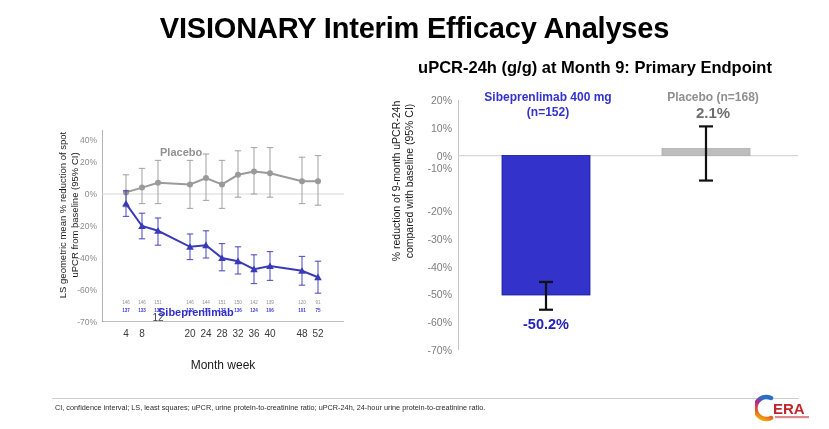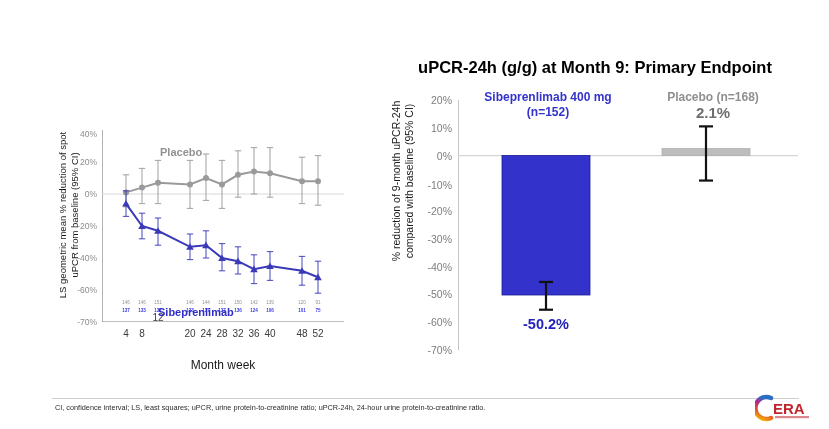--- a/index.html
+++ b/index.html
@@ -179,20 +179,21 @@
     position: absolute;
     right: 8px; top: 392px;
     width: 66px; height: 32px;
   }
 </style>
 </head>
 <body>
 
 <div id="slide">
 
+  <div id="slide-title">VISIONARY Interim Efficacy Analyses</div>
 
   <div id="left-panel">
 
 
     <div id="left-ylabel">LS geometric mean % reduction of spot uPCR from baseline (95% CI)</div>
 
     <div id="left-plot">
       <svg id="left-axis-svg" width="242" height="192">
           <line x1="0" y1="0" x2="0" y2="192" stroke="#808080" stroke-width="1.2"></line>
           <line x1="0" y1="192" x2="242" y2="192" stroke="#808080" stroke-width="1.2"></line>
@@ -308,21 +309,21 @@
           <polygon points="88,113.2 84.2,119.8 91.8,119.8" fill="#3a3ab8"></polygon>
           <polygon points="104,111.6 100.2,118.19999999999999 107.8,118.19999999999999" fill="#3a3ab8"></polygon>
           <polygon points="120,124.4 116.2,131 123.8,131" fill="#3a3ab8"></polygon>
           <polygon points="136,127.6 132.2,134.2 139.8,134.2" fill="#3a3ab8"></polygon>
           <polygon points="152,135.6 148.2,142.2 155.8,142.2" fill="#3a3ab8"></polygon>
           <polygon points="168,132.4 164.2,139 171.8,139" fill="#3a3ab8"></polygon>
           <polygon points="200,137.20000000000002 196.2,143.8 203.8,143.8" fill="#3a3ab8"></polygon>
           <polygon points="216,143.6 212.2,150.2 219.8,150.2" fill="#3a3ab8"></polygon>
         </svg>
       <div id="left-yticks">
-          <div class="ytick-label-left" style="top: 4px; text-align: center;">40%</div>
+          <div class="ytick-label-left" style="top: 10px; text-align: center;">40%</div>
           <div class="ytick-label-left" style="top: 32px;">20%</div>
           <div class="ytick-label-left" style="top: 64px;">0%</div>
           <div class="ytick-label-left" style="top: 96px;">-20%</div>
           <div class="ytick-label-left" style="top: 128px;">-40%</div>
           <div class="ytick-label-left" style="top: 160px;">-60%</div>
           <div class="ytick-label-left" style="top: 192px;">-70%</div>
         </div>
       <div id="left-xticks">
           <div class="xtick-label-left" style="left: 24px; top: 198px;">4</div>
           <div class="xtick-label-left" style="left: 40px; top: 198px;">8</div>
@@ -406,21 +407,21 @@
           <line x1="81" y1="209.72222222222223" x2="95" y2="209.72222222222223" stroke="#111111" stroke-width="2.2"></line>
           <rect x="204" y="48.55555555555554" width="88" height="7" fill="#bdbdbd" stroke="#b0b0b0" stroke-width="0.8"></rect>
           <line x1="248" y1="26.388888888888886" x2="248" y2="80.55555555555554" stroke="#111111" stroke-width="2.2"></line>
           <line x1="241" y1="26.388888888888886" x2="255" y2="26.388888888888886" stroke="#111111" stroke-width="2.2"></line>
           <line x1="241" y1="80.55555555555554" x2="255" y2="80.55555555555554" stroke="#111111" stroke-width="2.2"></line>
         </svg>
       <div id="right-yticks">
           <div class="ytick-label-right" style="top: 0px;">20%</div>
           <div class="ytick-label-right" style="top: 27.7778px;">10%</div>
           <div class="ytick-label-right" style="top: 55.5556px;">0%</div>
-          <div class="ytick-label-right" style="top: 85px;">-10%</div>
+          <div class="ytick-label-right" style="top: 68px;">-10%</div>
           <div class="ytick-label-right" style="top: 111.111px;">-20%</div>
           <div class="ytick-label-right" style="top: 138.889px;">-30%</div>
           <div class="ytick-label-right" style="top: 166.667px;">-40%</div>
           <div class="ytick-label-right" style="top: 194.444px; text-align: right;">-50%</div>
           <div class="ytick-label-right" style="top: 222.222px;">-60%</div>
           <div class="ytick-label-right" style="top: 250px;">-70%</div>
         </div>
       <div id="bar-value-label" style="left: 88px; top: 215.722px;">-50.2%</div>
     </div>
   </div>

